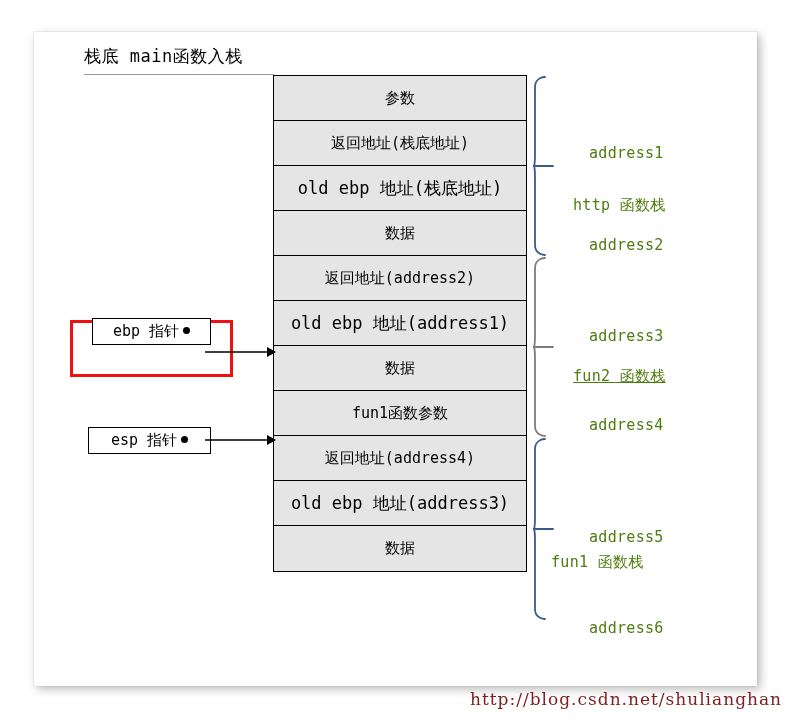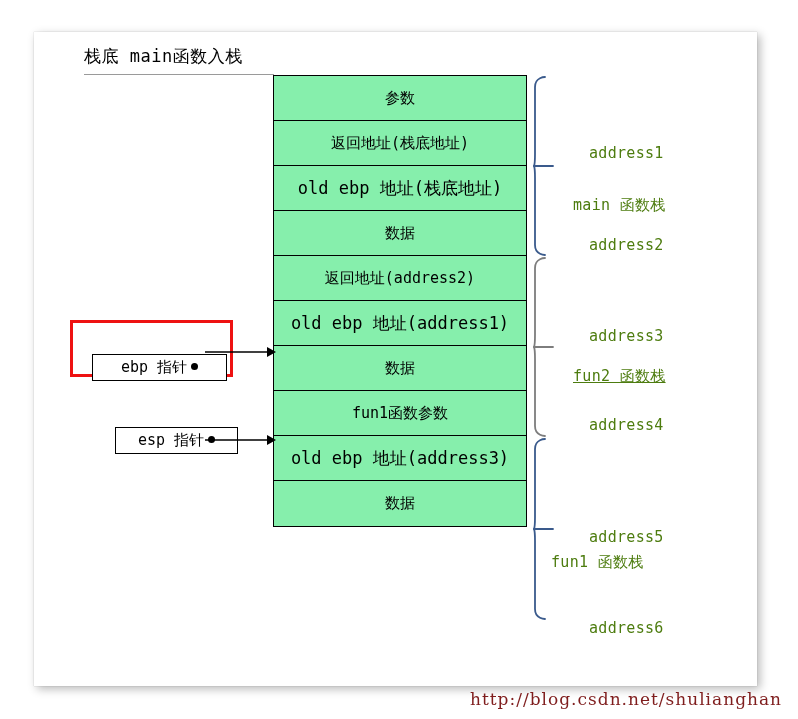--- a/index.html
+++ b/index.html
@@ -47,21 +47,21 @@
   }
 
   
   #stack {
     position: absolute;
     left: 273px;
     top: 75px;
     width: 254px;
     border: 1.4px solid #000000;
     box-sizing: border-box;
-    background: #86efac;
+    background: #e5e5e5;
   }
   .row {
     height: 45px;
     line-height: 45px;
     text-align: center;
     border-bottom: 1.4px solid #000000;
     box-sizing: border-box;
     color: #000000;
     font-size: 15px;
     white-space: nowrap;
@@ -107,32 +107,31 @@
     background: #ffffff;
     box-sizing: border-box;
     text-align: center;
     white-space: nowrap;
     color: #000000;
     font-size: 15px;
     font-family: "DejaVu Sans Mono", "Liberation Mono", monospace;
   }
   #ebp-box {
     left: 92px;
-    top: 354px;
-    width: 135px;
+    top: 318px;
+    width: 119px;
     height: 27px;
     line-height: 25px;
   }
   #esp-box {
     left: 88px;
     top: 427px;
     width: 123px;
     height: 27px;
     line-height: 25px;
-    margin-left: 27px;
   }
   .dot {
     display: inline-block;
     width: 7px;
     height: 7px;
     border-radius: 50%;
     background: #000000;
     vertical-align: middle;
     margin-left: 4px;
     position: relative;
@@ -165,20 +164,21 @@
 
 <div id="stack">
   <div class="row">参数</div>
   <div class="row">返回地址(栈底地址)</div>
   <div class="row sm">old ebp 地址(栈底地址)</div>
   <div class="row">数据</div>
   <div class="row">返回地址(address2)</div>
   <div class="row sm">old ebp 地址(address1)</div>
   <div class="row">数据</div>
   <div class="row">fun1函数参数</div>
+  <div class="row">返回地址(address4)</div>
   <div class="row sm">old ebp 地址(address3)</div>
   <div class="row">数据</div>
 </div>
 
 <div class="brace" style="top:76px;">
   <svg width="22" height="180" viewBox="0 0 22 180">
     <path d="M12 1 C12 1 2 1 2 11 L2 78 C2 88 1 90 1 90 C1 90 2 92 2 102 L2 169 C2 179 12 179 12 179" fill="none" stroke="#3a5a8c" stroke-width="1.8" stroke-linecap="round"></path>
     <path d="M1 90 L20 90" fill="none" stroke="#3a5a8c" stroke-width="1.8" stroke-linecap="round"></path>
   </svg>
 </div>
@@ -191,21 +191,21 @@
 </div>
 
 <div class="brace" style="top:438px;">
   <svg width="22" height="182" viewBox="0 0 22 182">
     <path d="M12 1 C12 1 2 1 2 11 L2 79 C2 89 1 91 1 91 C1 91 2 93 2 103 L2 171 C2 181 12 181 12 181" fill="none" stroke="#3a5a8c" stroke-width="1.8" stroke-linecap="round"></path>
     <path d="M1 91 L20 91" fill="none" stroke="#3a5a8c" stroke-width="1.8" stroke-linecap="round"></path>
   </svg>
 </div>
 
 <div class="rlabel" style="left:589px; top:144px;">address1</div>
-<div class="rlabel big" style="left:573px; top:196px;">main 函数栈</div>
+<div class="rlabel big" style="left:573px; top:196px;">http 函数栈</div>
 <div class="rlabel" style="left:589px; top:236px;">address2</div>
 
 <div class="rlabel" style="left:589px; top:327px;">address3</div>
 <div class="rlabel big" style="left:573px; top:367px;text-decoration:underline;">fun2 函数栈</div>
 <div class="rlabel" style="left:589px; top:416px;">address4</div>
 
 <div class="rlabel" style="left:589px; top:500px;margin-top:28px;">address5</div>
 <div class="rlabel big" style="left:551px; top:553px;">fun1 函数栈</div>
 <div class="rlabel" style="left:589px; top:619px;">address6</div>
 

